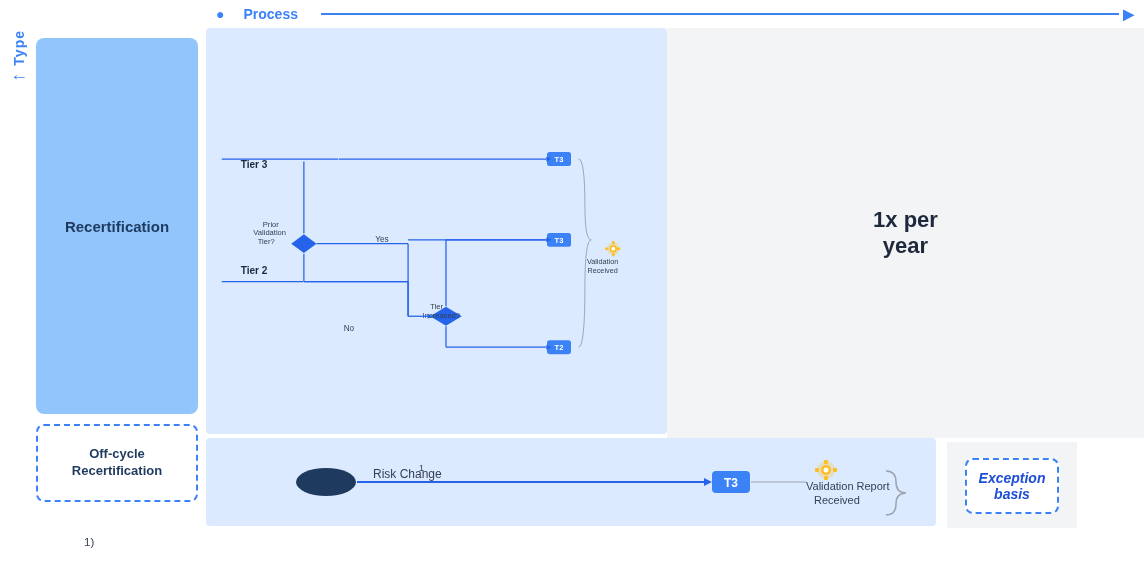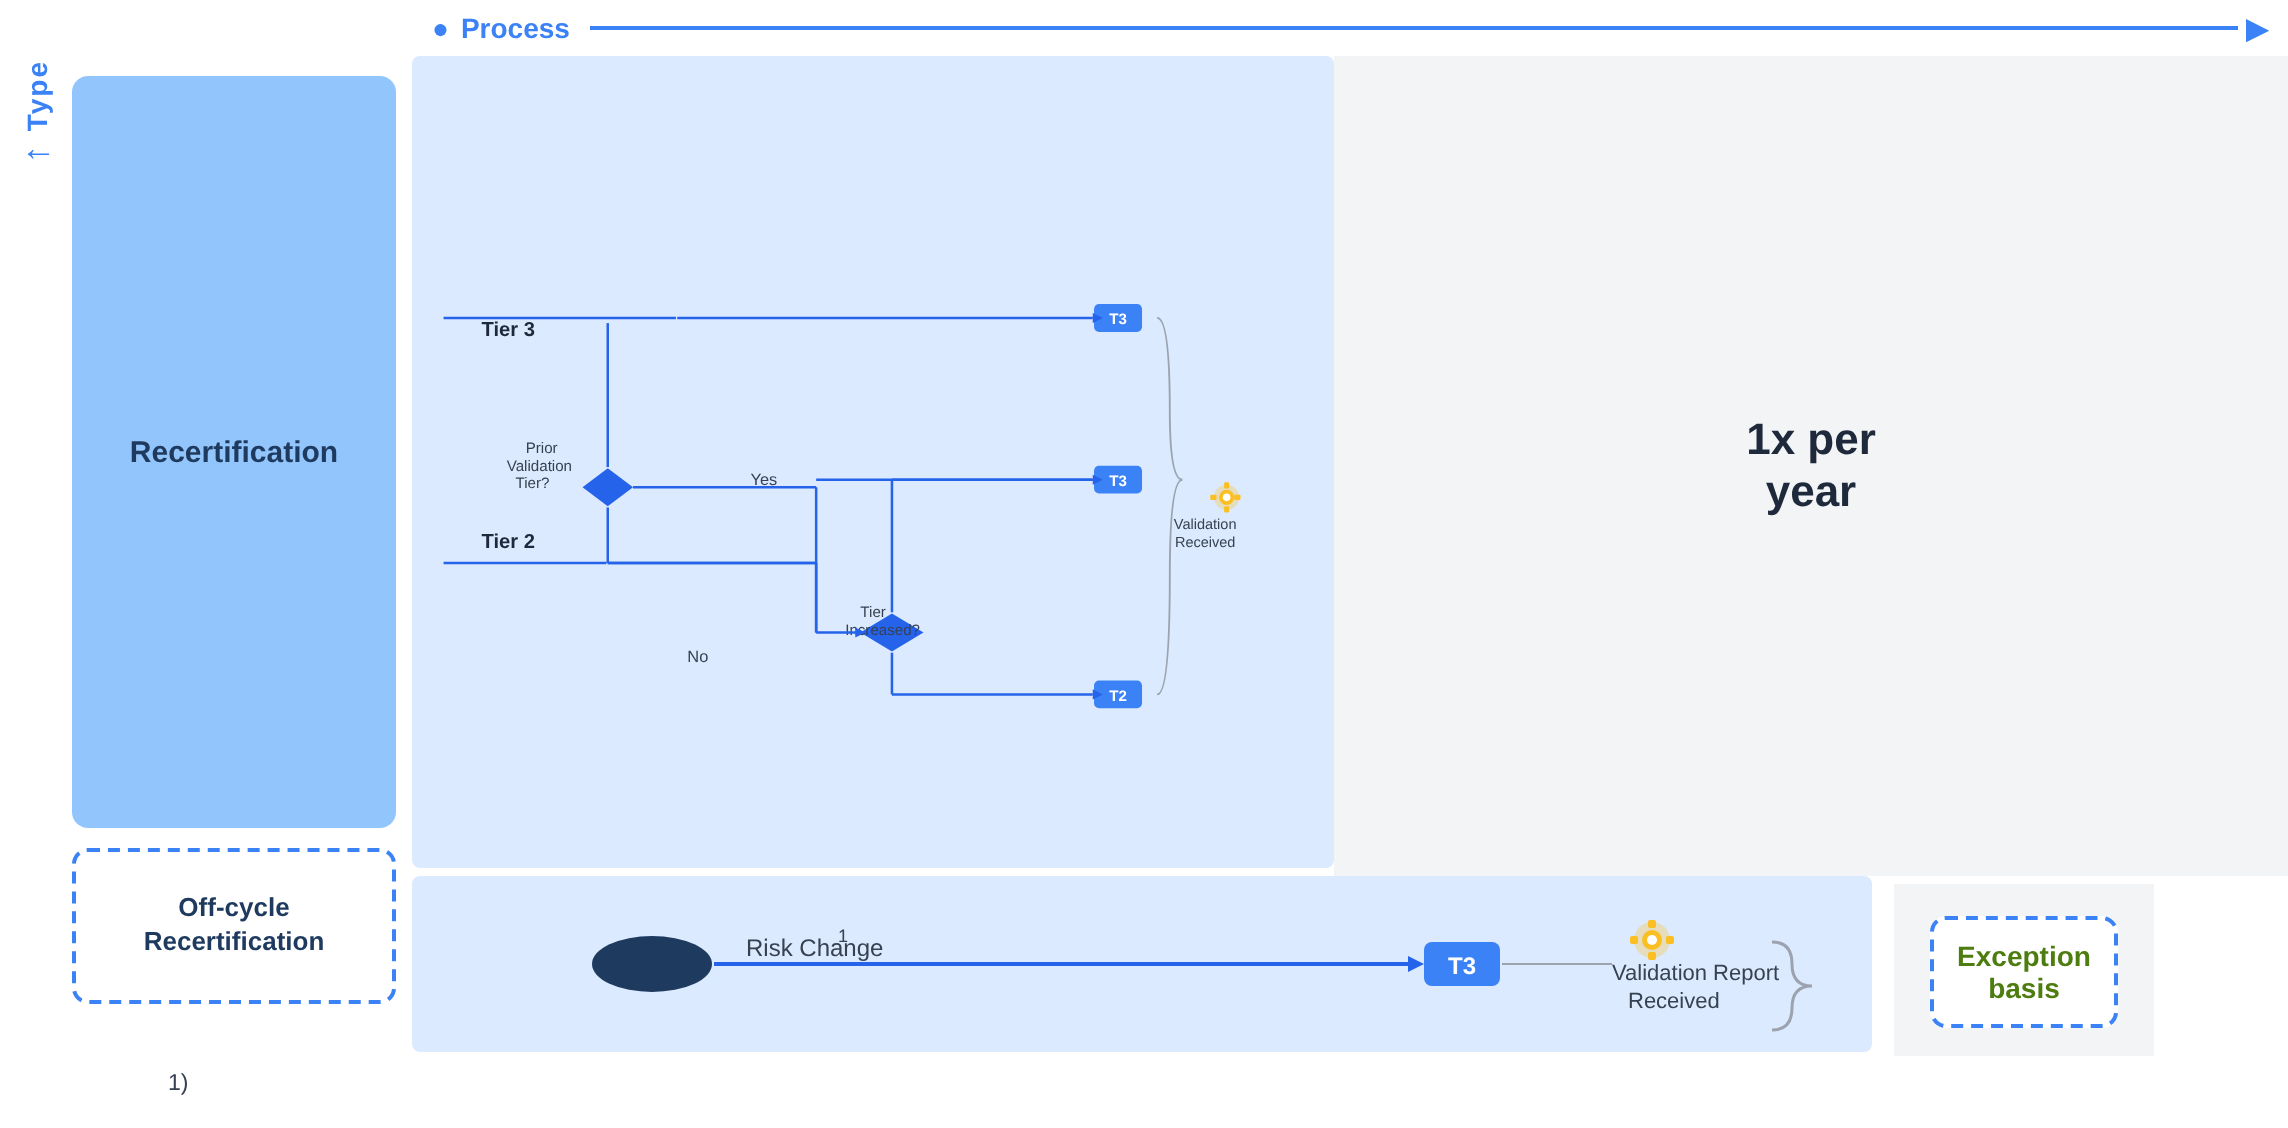--- a/index.html
+++ b/index.html
@@ -195,21 +195,21 @@
       <span style="white-space:pre-line;">Off-cycle
 Recertification</span>
     </div>
     <div style="height:8px;"></div>
   </div>
 
   <div class="diagram-area">
 
     <div class="process-header">
       <span>●</span>
-      <span style="margin: 0 6px;">Process</span>
+      <span style="margin: 0 19px;">Process</span>
       <div class="process-arrow-line"></div>
       <span style="color:#3b82f6;">▶</span>
     </div>
 
     <div style="display:flex;flex:1;gap:0;">
 
       <div class="upper-panel">
         <svg class="diagram-svg" viewBox="0 0 730 380">
 
           <text x="55" y="90" font-weight="700" font-size="16" fill="#1e293b" font-family="Arial,sans-serif">Tier 3</text>
@@ -325,21 +325,21 @@
           <text x="608" y="66" font-size="11" fill="#374151" font-family="Arial,sans-serif">Received</text>
 
           <path d="M680,33 Q690,33 690,44 Q690,55 700,55 Q690,55 690,66 Q690,77 680,77" stroke="#9ca3af" stroke-width="1.5" fill="none"></path>
 
         </svg>
       </div>
 
       <div style="display:flex;flex-direction:column;width:130px;flex-shrink:0;">
         <div class="freq-lower">
           <div style="border: 2px dashed #3b82f6; border-radius: 8px; padding: 10px 12px; text-align:center; background:#fff;">
-            <span style="font-weight:700; font-size:14px; color:#4d7c0f; white-space:pre-line;">Exception
+            <span style="font-weight:700; font-size:14px; color:#1d4ed8; white-space:pre-line;font-style:italic;">Exception
 basis</span>
           </div>
         </div>
       </div>
 
     </div>
 
   </div>
 
 </div>

